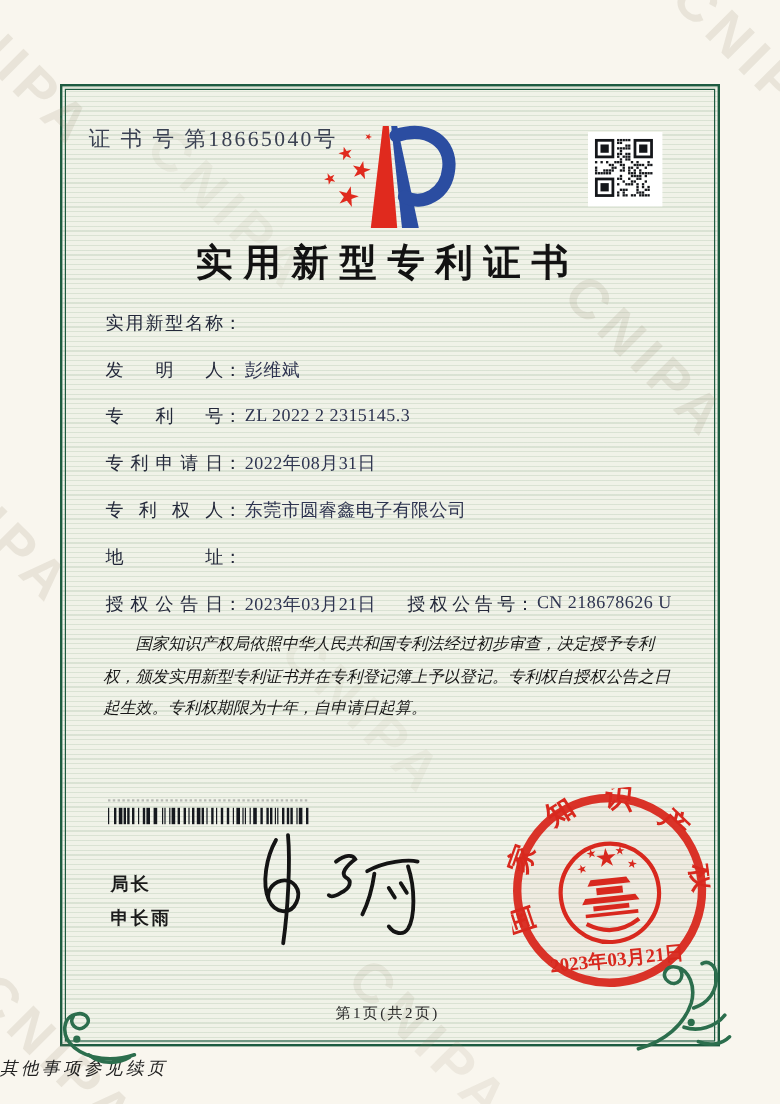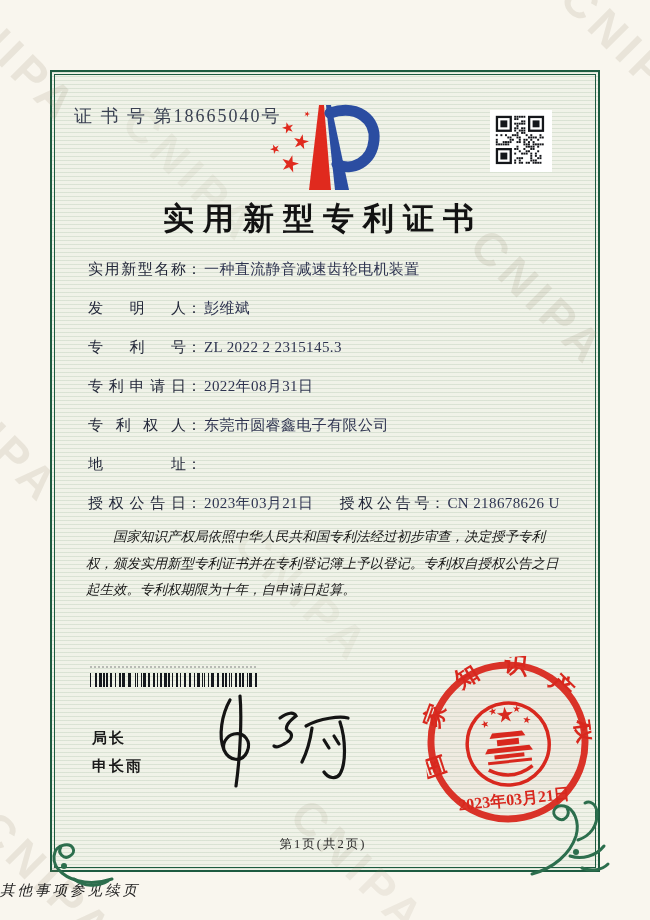--- a/index.html
+++ b/index.html
@@ -214,21 +214,20 @@
       <rect x="6.3999999999999995" y="38.599999999999994" width="6.8999999999999995" height="6.8999999999999995"></rect>
     </g>
   </svg>
 
 <div class="abs title">实用新型专利证书</div>
 
 <div class="abs fields">
   <div class="f-row">
     <span class="f-label">实用新型名称</span>
       <span class="f-colon">：</span>
-      <span class="f-value">一种直流静音减速齿轮电机装置</span>
   </div>
   <div class="f-row">
     <span class="f-label">发明人</span>
       <span class="f-colon">：</span>
       <span class="f-value">彭维斌</span>
   </div>
   <div class="f-row">
     <span class="f-label">专利号</span>
       <span class="f-colon">：</span>
       <span class="f-value">ZL 2022 2 2315145.3</span>

